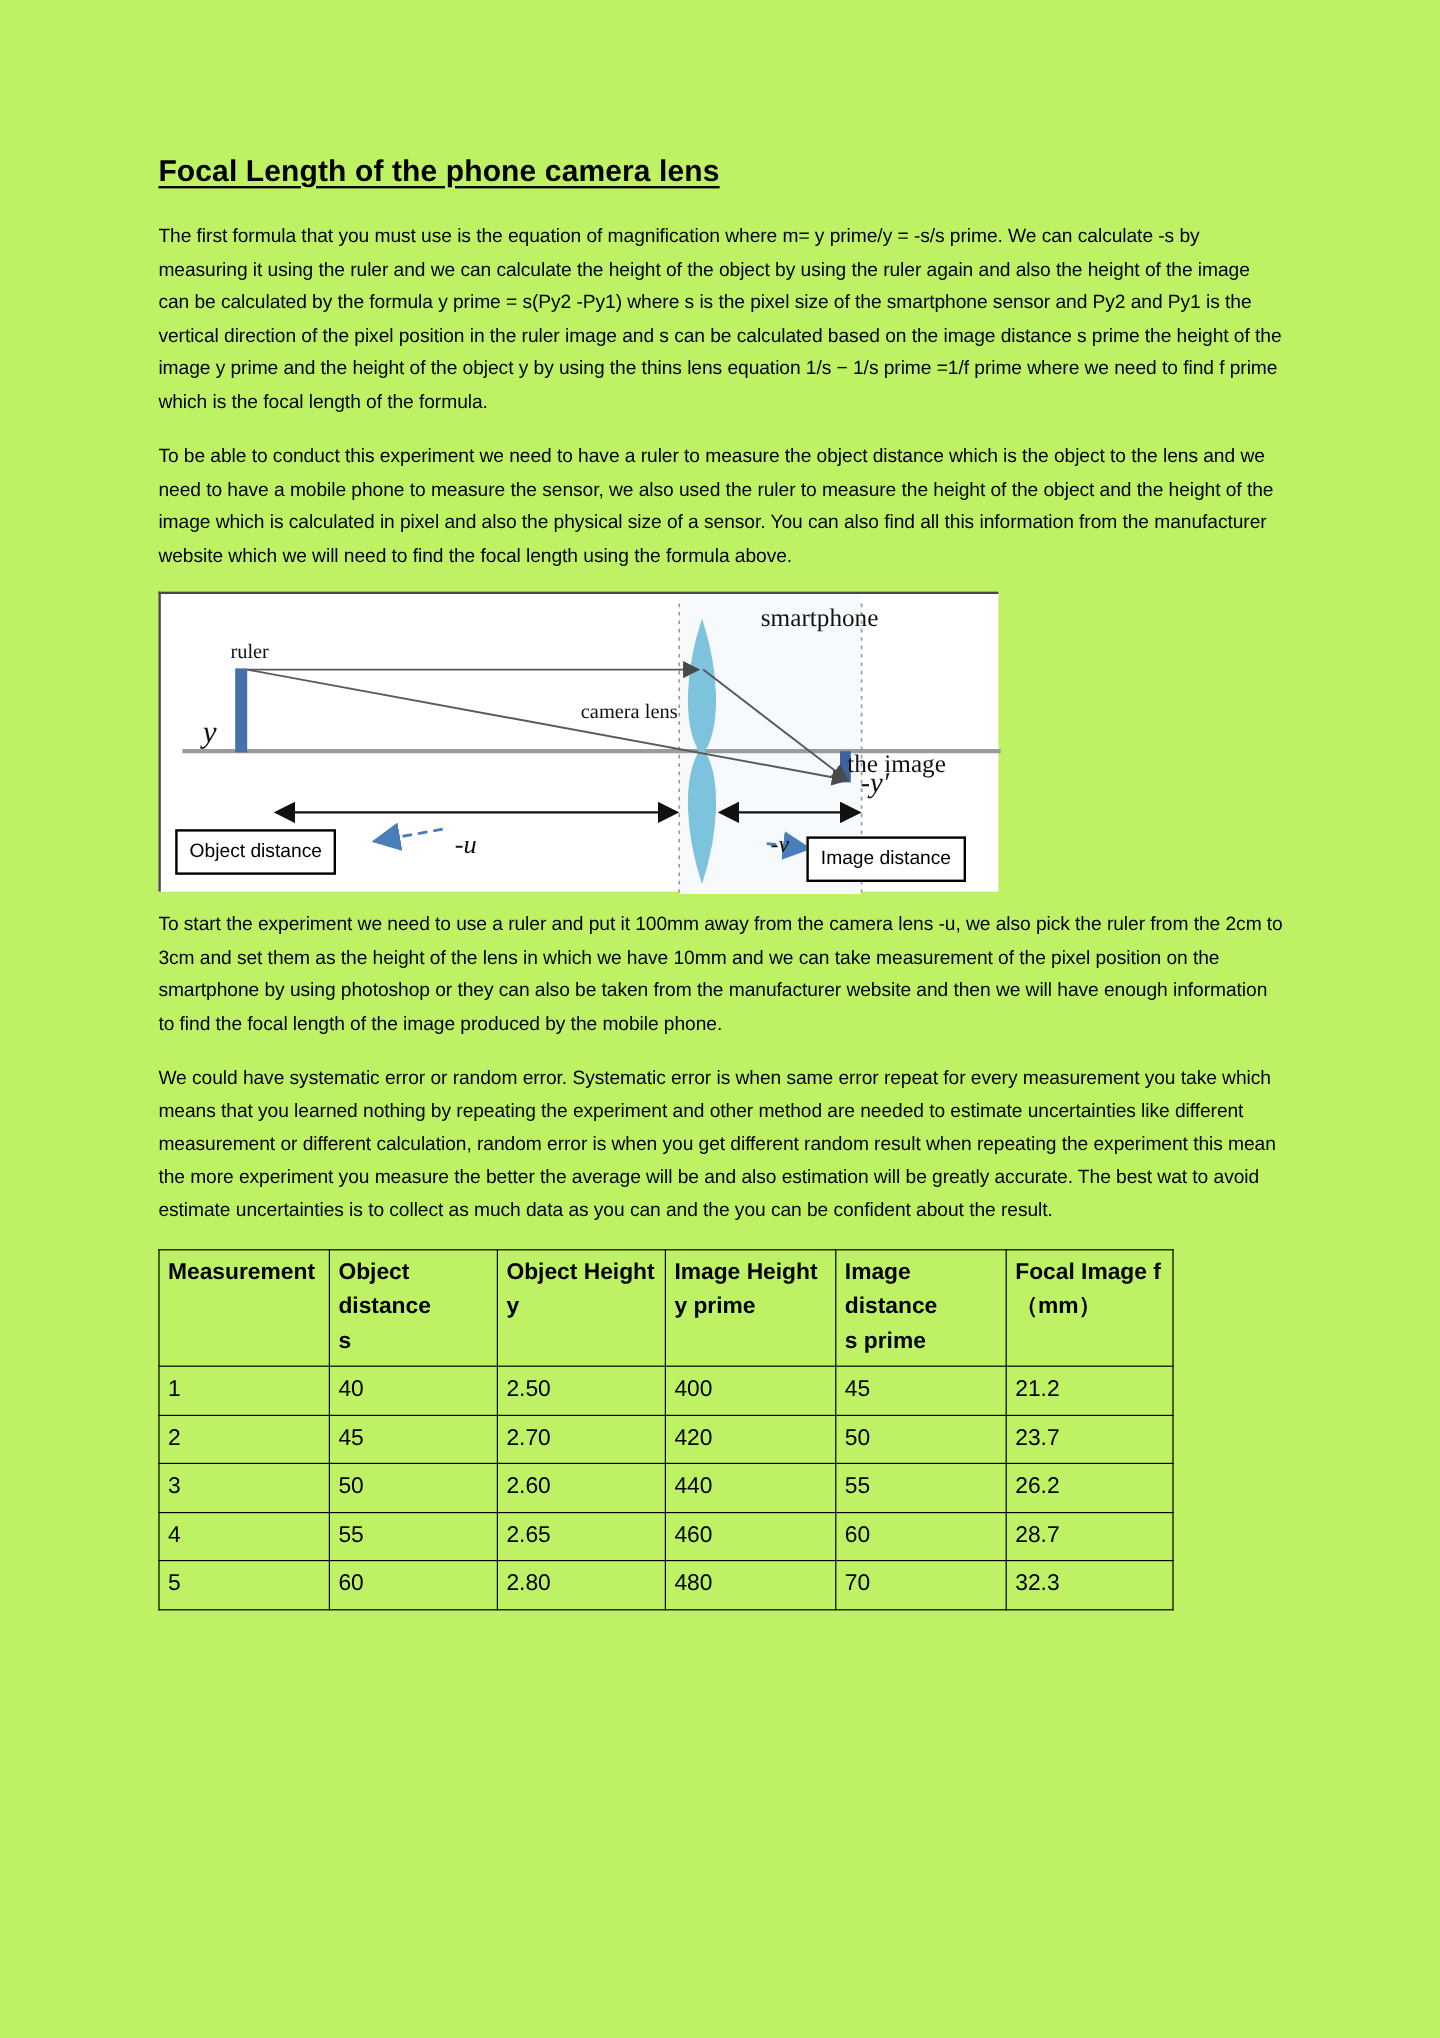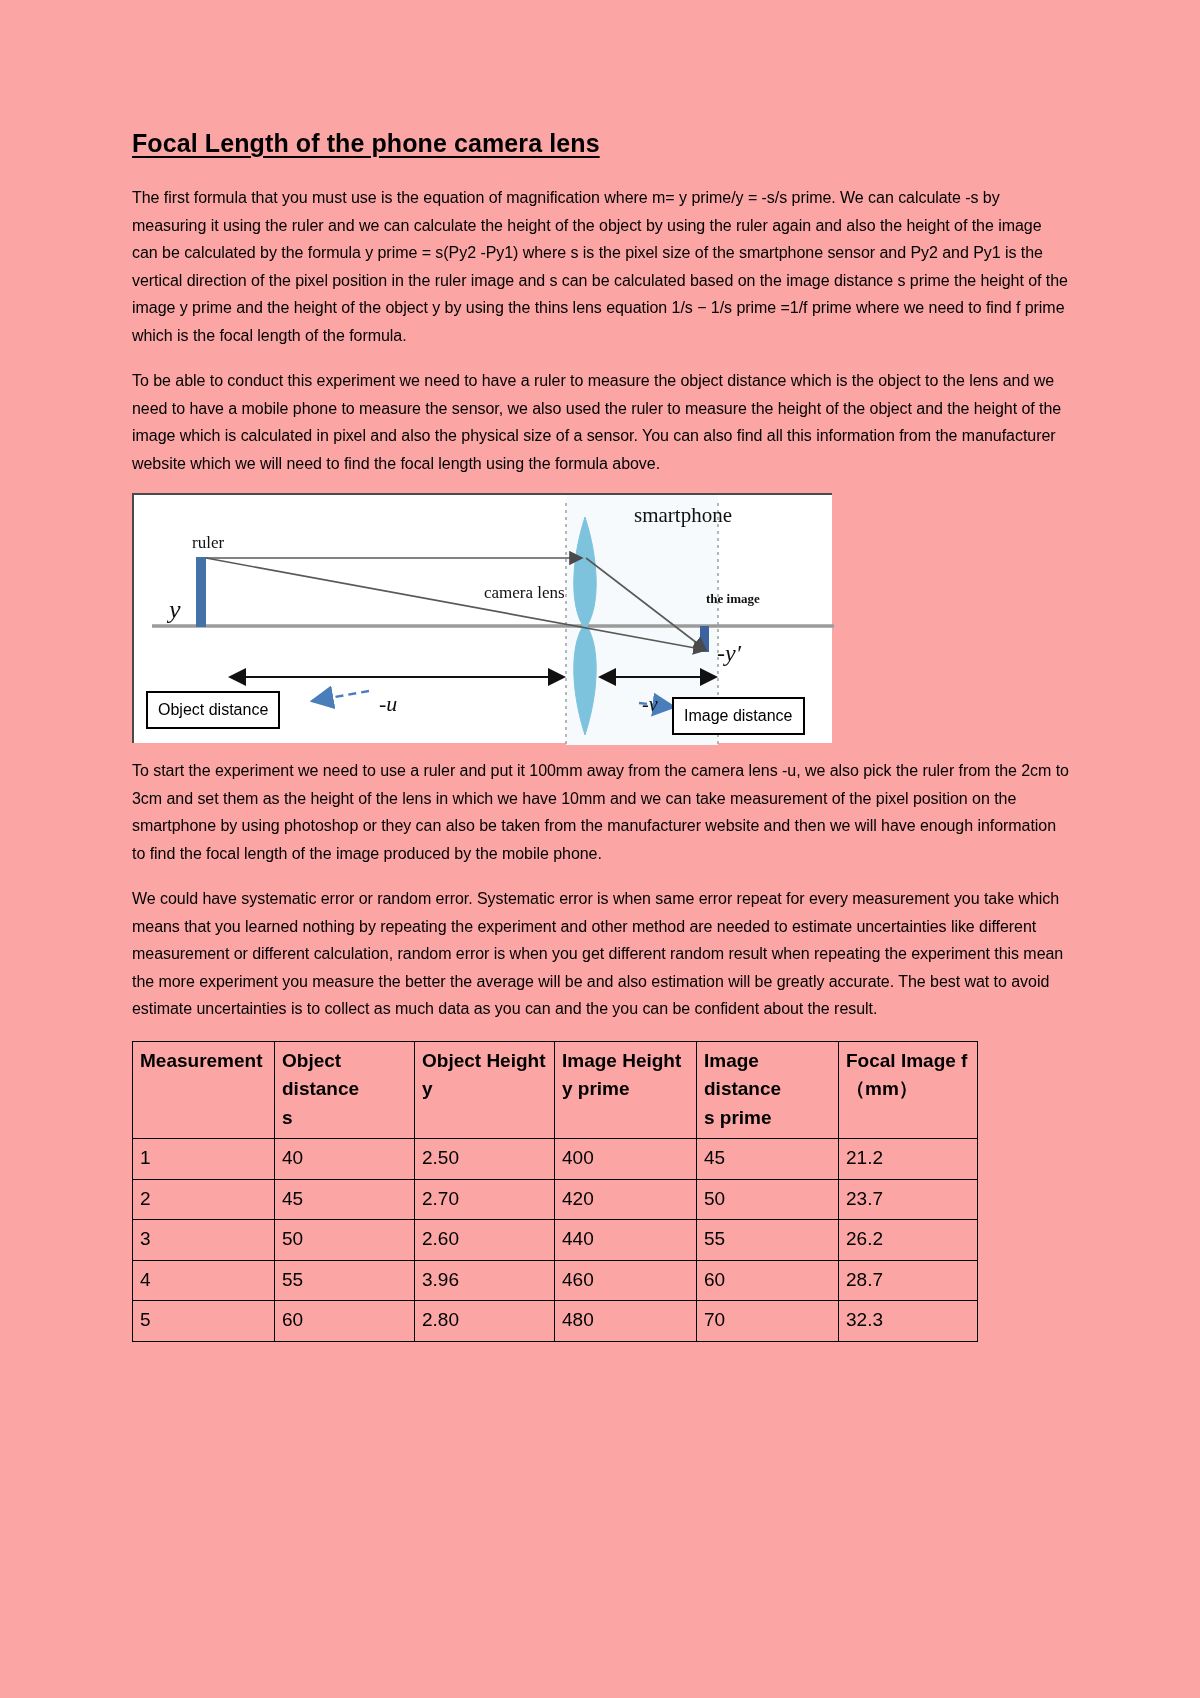--- a/index.html
+++ b/index.html
@@ -11,21 +11,21 @@
     width: 1200px;
     height: 1698px;
     font-family: "Liberation Sans", sans-serif;
     color: #000000;
     overflow: hidden;
   }
   .page {
     position: relative;
     width: 1200px;
     height: 1698px;
-    background: #fca5a5;
+    background: #bef264;
     box-sizing: border-box;
     padding: 128px 130px 0 132px;
   }
   h1.doc-title {
     font-size: 25px;
     font-weight: bold;
     margin: 0 0 26px 0;
     text-decoration: underline;
     text-underline-offset: 4px;
     letter-spacing: 0.1px;
@@ -58,21 +58,21 @@
   .fig-svg { position: absolute; left: 0; top: 0; }
   .fig-label {
     position: absolute;
     font-family: "Liberation Serif", serif;
     color: #111;
     white-space: nowrap;
   }
   .lbl-smartphone { left: 500px; top: 8px; font-size: 21px; }
   .lbl-ruler { left: 58px; top: 38px; font-size: 17px; }
   .lbl-cameralens { left: 350px; top: 88px; font-size: 17px; }
-  .lbl-theimage { left: 572px; top: 96px; font-size: 13px; font-weight: bold; }
+  .lbl-theimage { left: 572px; top: 129px; font-size: 21px; }
   .lbl-y {
     left: 35px; top: 100px;
     font-size: 26px; font-style: italic;
   }
   .lbl-yprime {
     left: 583px; top: 145px;
     font-size: 24px; font-style: italic;
   }
   .lbl-u {
     left: 245px; top: 196px;
@@ -259,21 +259,21 @@
         <td>3</td>
         <td>50</td>
         <td>2.60</td>
         <td>440</td>
         <td>55</td>
         <td>26.2</td>
       </tr>
       <tr>
         <td>4</td>
         <td>55</td>
-        <td>3.96</td>
+        <td>2.65</td>
         <td>460</td>
         <td>60</td>
         <td>28.7</td>
       </tr>
       <tr>
         <td>5</td>
         <td>60</td>
         <td>2.80</td>
         <td>480</td>
         <td>70</td>

